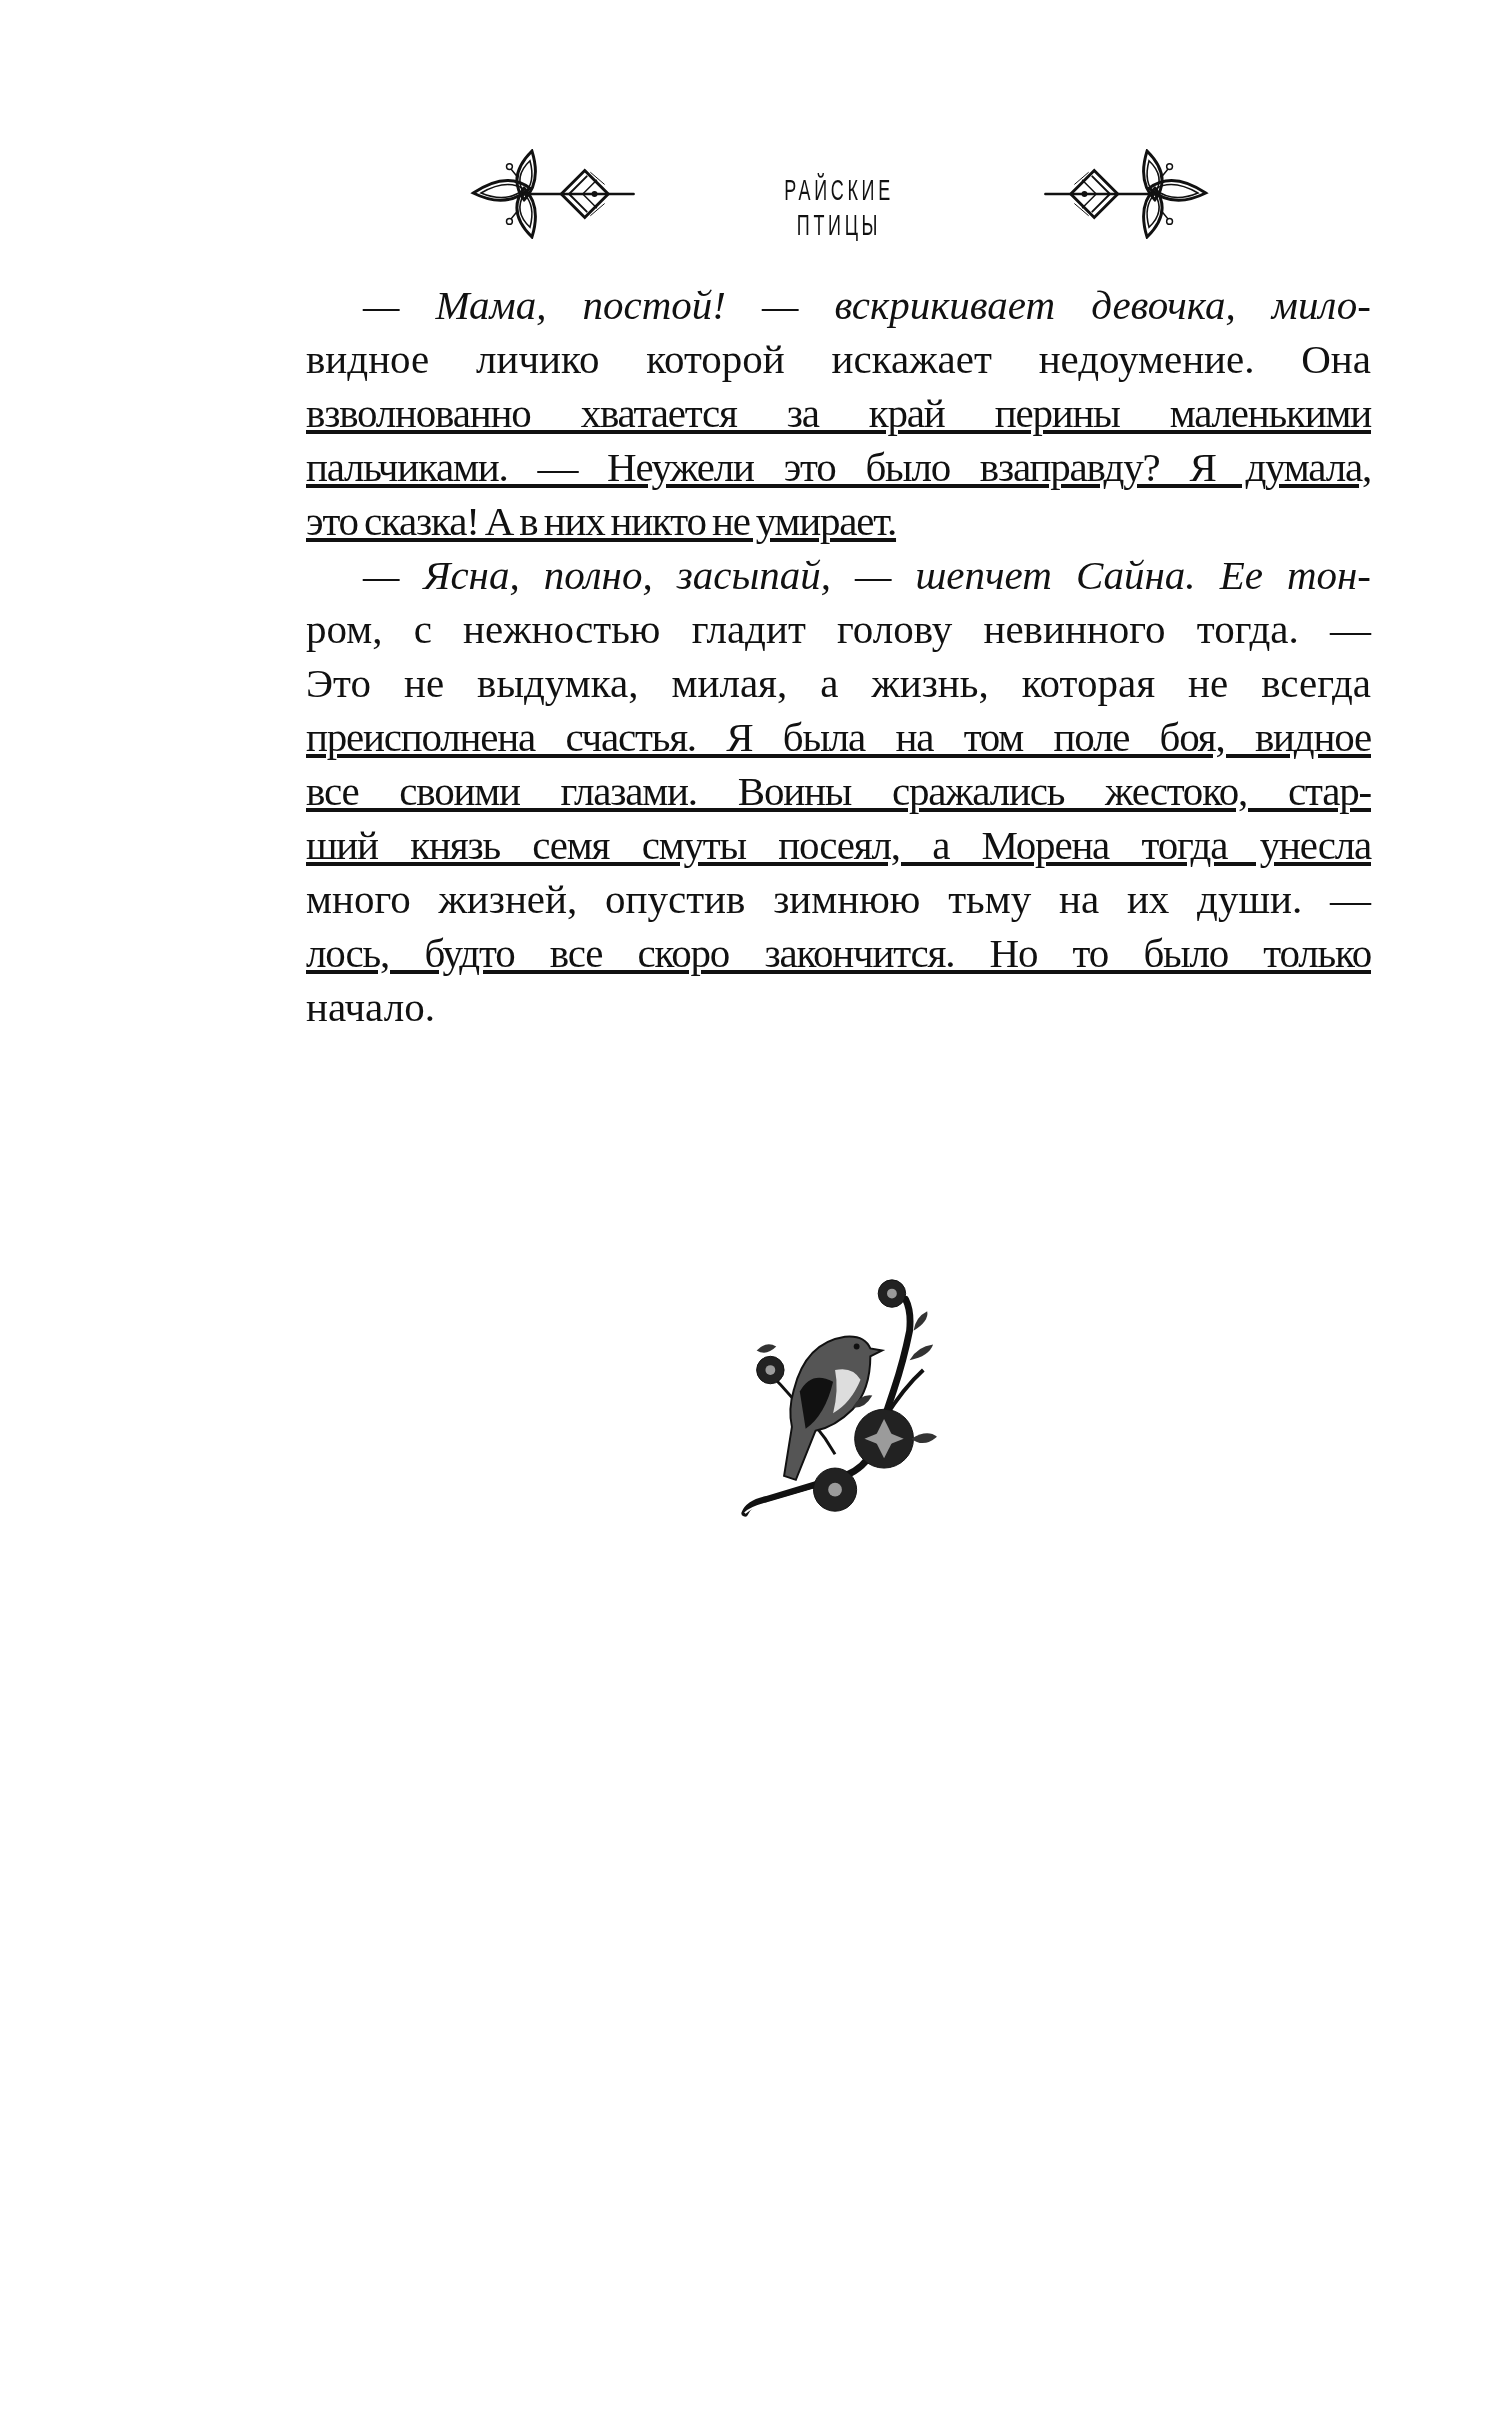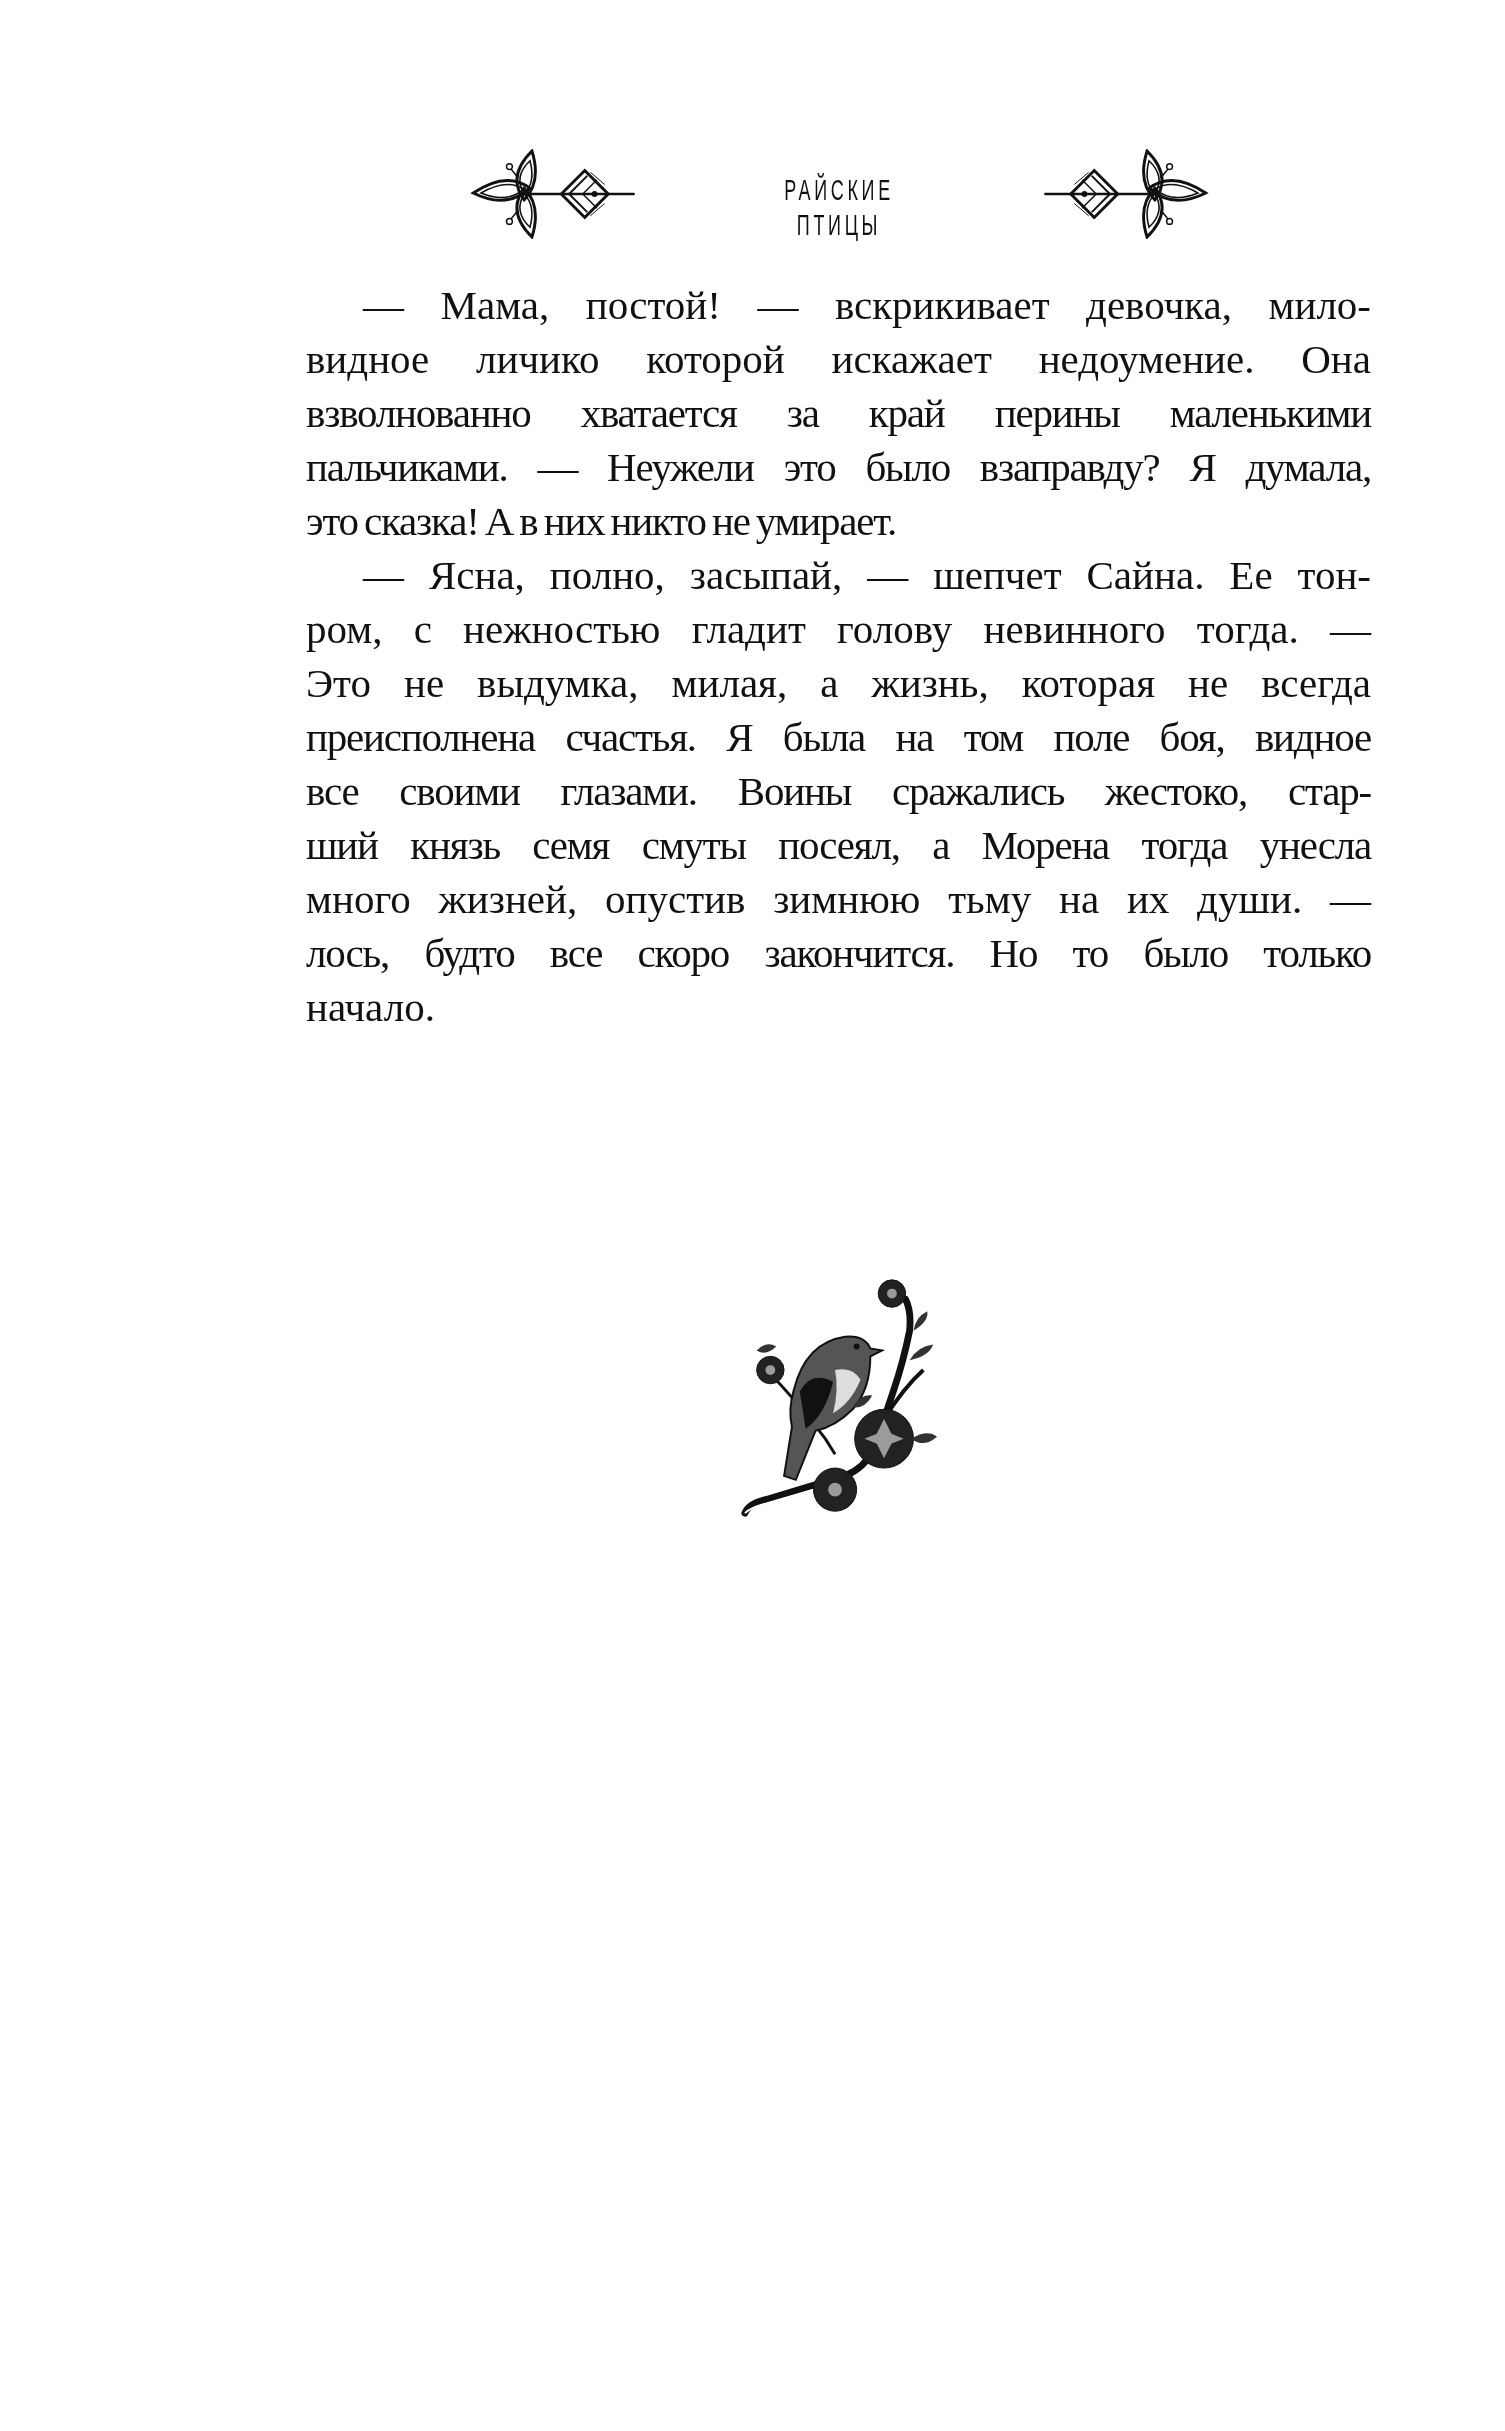--- a/index.html
+++ b/index.html
@@ -19,23 +19,23 @@
     transform: scaleX(0.62); transform-origin: center;
     line-height: 35px; font-weight: 400;
   }
 
   .text-block {
     position: absolute; left: 290px; top: 278px; width: 1065px;
     font-family: "Liberation Serif", "DejaVu Serif", serif;
     font-size: 41px; line-height: 54px; color: #111;
   }
   .line { display: block; text-align: justify; text-align-last: justify; white-space: nowrap; height: 54px; overflow: visible; }
-  .line.indent { padding-left: 57px; }
+  .line.indent { padding-left: 57px; font-style: italic; }
   .line.last { text-align-last: left; }
-  .line.condensed { letter-spacing: -1.2px; word-spacing: -2.9px; }
+  .line.condensed { letter-spacing: -1.2px; word-spacing: -2.9px; text-decoration: underline; }
 
   .vignette { position: absolute; left: 721px; top: 1272px; width: 202px; height: 249px; }
   .vignette svg { width: 202px; height: 249px; display: block; }
 </style>
 </head>
 <body>
 
 <div class="page">
 
   <div class="running-head"></div>

